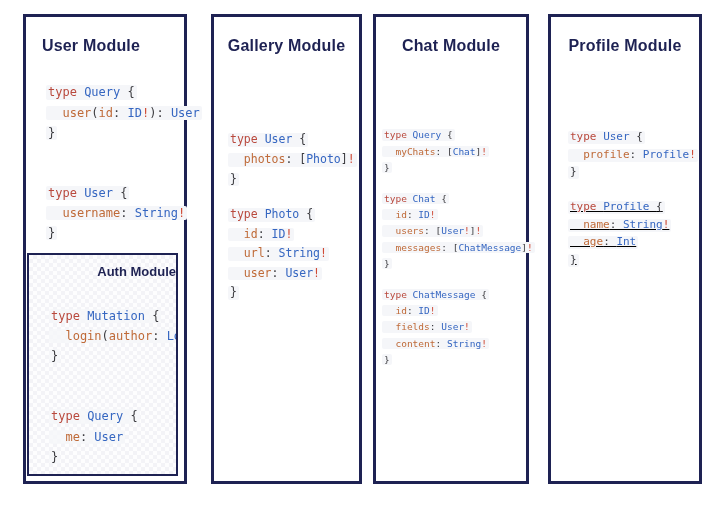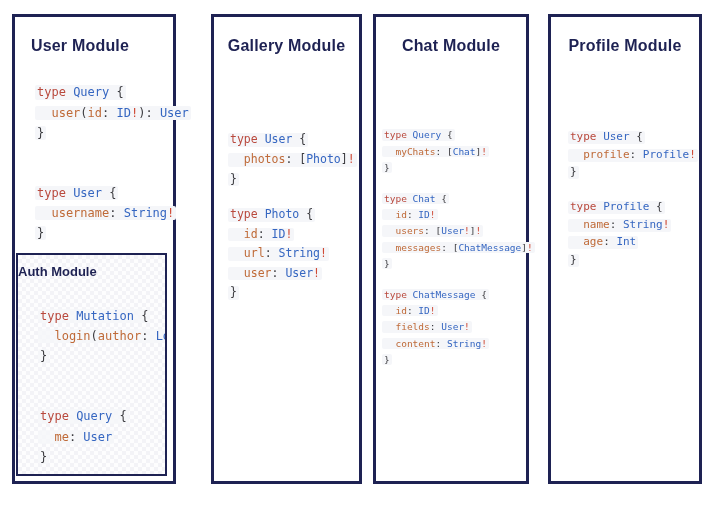--- a/index.html
+++ b/index.html
@@ -19,21 +19,21 @@
     overflow:hidden;
     font-family:"Liberation Sans", sans-serif;
   }
   .panel{
     position:absolute;
     top:14px;height:470px;
     box-sizing:border-box;
     border:3px solid var(--navy);
     background:#ffffff;
   }
-  #panel-user{left:12px;width:164px;}
+  #panel-user{left:23px;width:164px;}
   #panel-gallery{left:211px;width:151px;}
   #panel-chat{left:373px;width:156px;}
   #panel-profile{left:548px;width:154px;}
 
   .panel-title{
     margin:0;
     padding-top:20px;
     font-size:16px;
     font-weight:700;
     line-height:1.15;
@@ -72,21 +72,21 @@
 
   #panel-chat .code-block{padding-left:6px;font-size:9.5px;}
   #panel-chat .code-line{margin-bottom:5px;}
   #panel-chat .block-1{margin-top:74px;}
   #panel-chat .block-2{margin-top:20px;}
   #panel-chat .block-3{margin-top:20px;}
 
   #panel-profile .code-block{padding-left:17px;font-size:11px;}
   #panel-profile .code-line{margin-bottom:4.5px;}
   #panel-profile .block-1{margin-top:76px;}
-  #panel-profile .block-2{margin-top:22px;}
+  #panel-profile .block-2{margin-top:22px;text-decoration:underline;}
 
   
   .subpanel{
     position:absolute;
     left:1px;right:6px;top:236px;bottom:5px;
     box-sizing:border-box;
     border:2px solid var(--navy);
     background-color:#fdfdfe;
     background-image:
       linear-gradient(45deg,#f3f3f7 25%,transparent 25%,transparent 75%,#f3f3f7 75%),
@@ -94,21 +94,21 @@
     background-size:8px 8px;
     background-position:0 0,4px 4px;
     overflow:hidden;
   }
   .subpanel-title{
     margin:0;
     padding-top:9px;
     font-size:13px;
     font-weight:700;
     color:var(--navy);
-    text-align:left;
+    text-align:right;
   }
   .subpanel .code-block{padding-left:5px;font-size:8.5px;}
   .subpanel .code-line{margin-bottom:6px;background:rgba(245,246,249,0.8);}
   .subpanel .block-1{margin-top:13px;}
   .subpanel .block-2{margin-top:16px;}
 </style>
 </head>
 <body>
 
 <div class="canvas">

